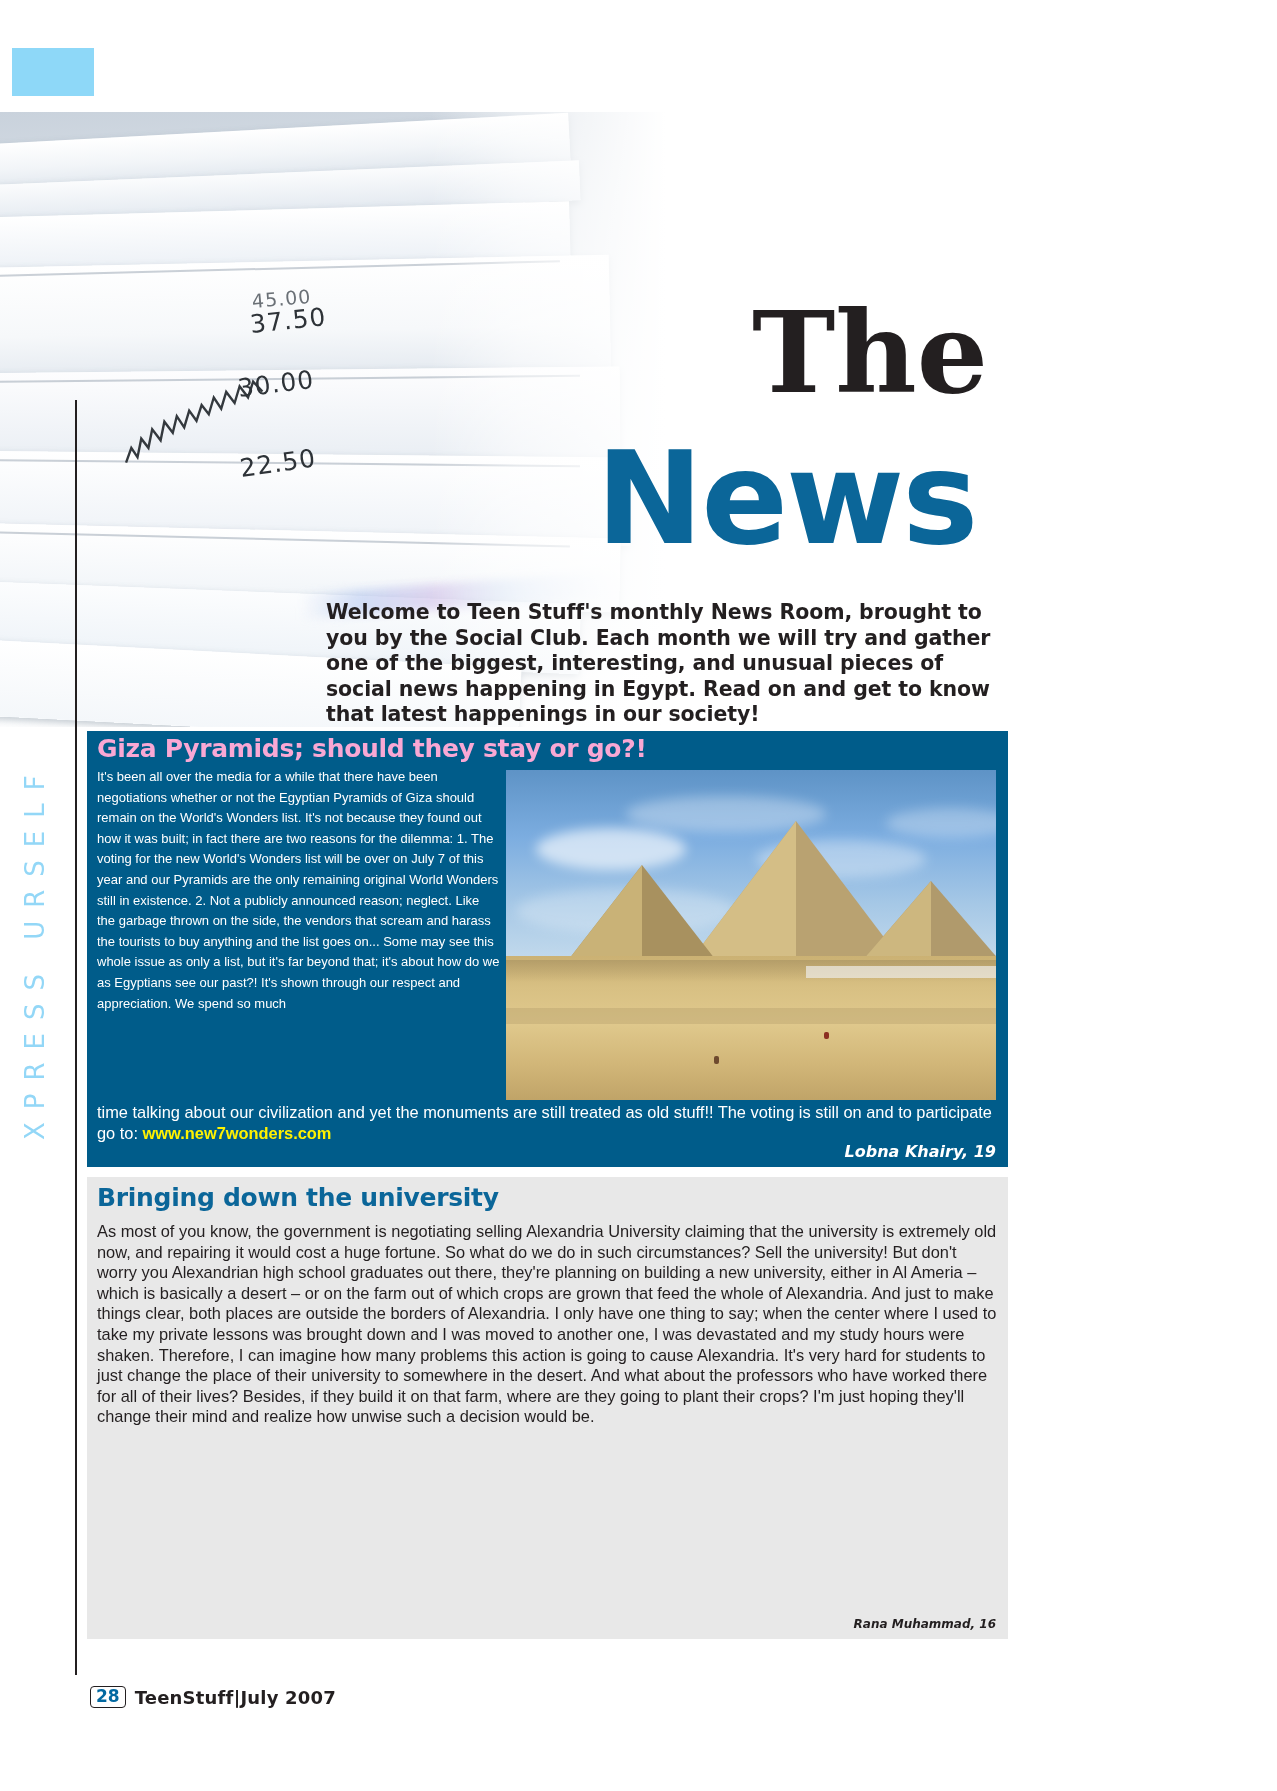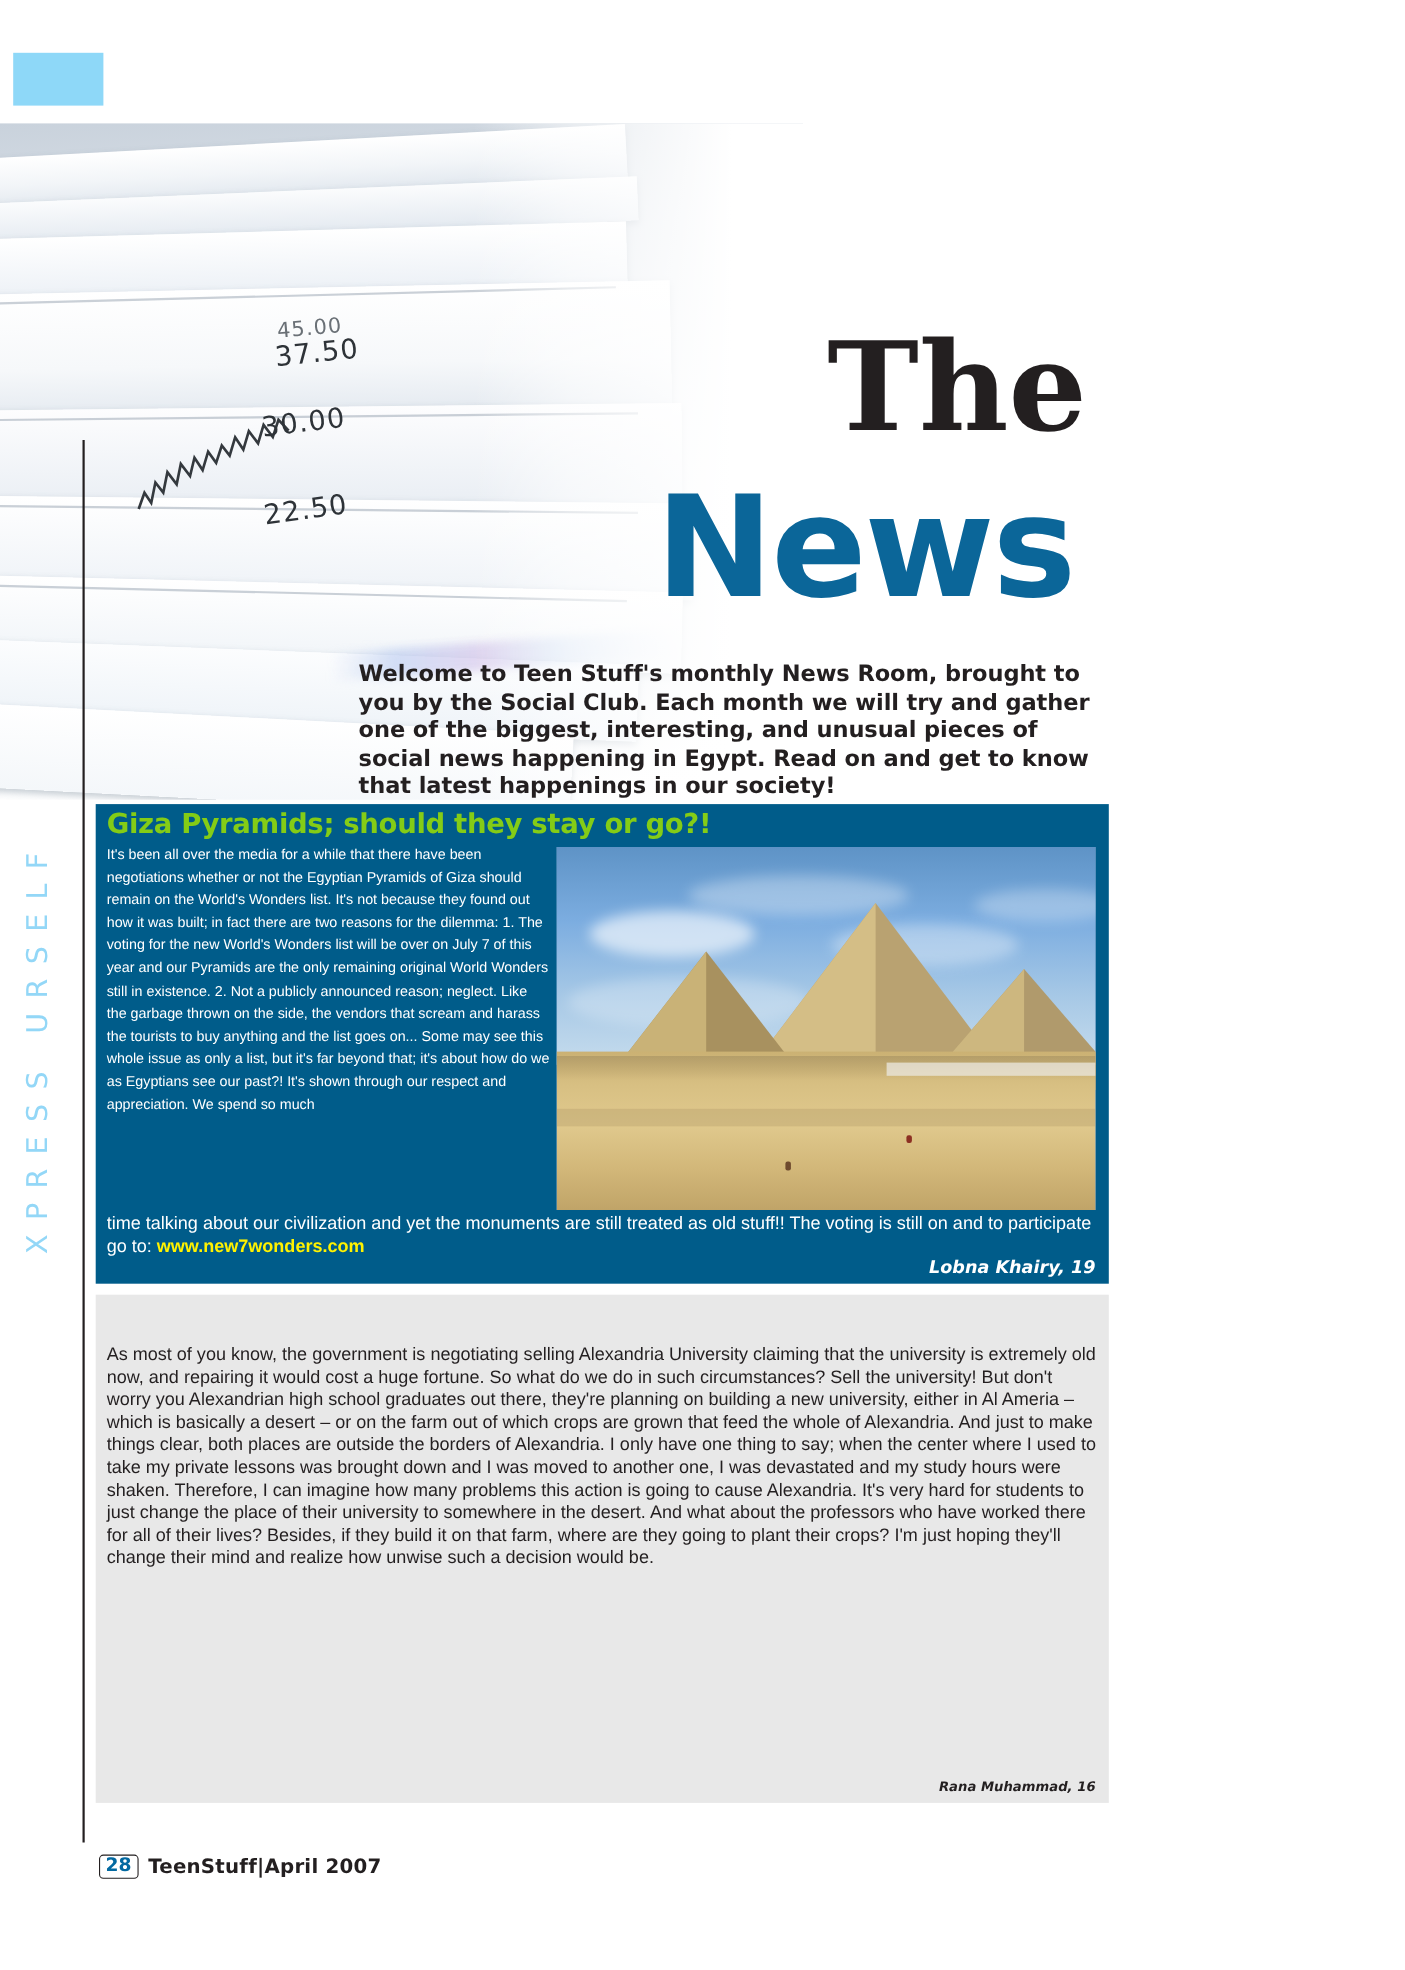--- a/index.html
+++ b/index.html
@@ -167,21 +167,21 @@
     left: 87px; top: 731px;
     width: 921px; height: 436px;
     background: #005c8a;
   }
   .art1-head {
     position: absolute;
     left: 10px; top: 3px;
     font-family: "DejaVu Sans", sans-serif;
     font-weight: bold;
     font-size: 25px;
-    color: #84cc16;
+    color: #f9a8d4;
     letter-spacing: -0.3px;
     white-space: nowrap;
   }
   .art1-col {
     position: absolute;
     left: 10px; top: 36px;
     width: 403px;
     font-size: 13px;
     line-height: 20.6px;
     color: #ffffff;
@@ -388,22 +388,23 @@
   </div>
 
   <div class="art1-tail">
     <span>time talking about our civilization and yet the monuments are still treated as old stuff!! The voting is still on and to participate go to: </span><span class="art1-url">www.new7wonders.com</span>
   </div>
 
   <div class="art1-by">Lobna Khairy, 19</div>
 </div>
 
 <div class="art2">
+  <div class="art2-head">Bringing down the university</div>
   <div class="art2-body">As most of you know, the government is negotiating selling Alexandria University claiming that the university is extremely old now, and repairing it would cost a huge fortune. So what do we do in such circumstances? Sell the university! But don't worry you Alexandrian high school graduates out there, they're planning on building a new university, either in Al Ameria – which is basically a desert – or on the farm out of which crops are grown that feed the whole of Alexandria. And just to make things clear, both places are outside the borders of Alexandria. I only have one thing to say; when the center where I used to take my private lessons was brought down and I was moved to another one, I was devastated and my study hours were shaken. Therefore, I can imagine how many problems this action is going to cause Alexandria. It's very hard for students to just change the place of their university to somewhere in the desert. And what about the professors who have worked there for all of their lives? Besides, if they build it on that farm, where are they going to plant their crops? I'm just hoping they'll change their mind and realize how unwise such a decision would be.</div>
   <div class="art2-by">Rana Muhammad, 16</div>
 </div>
 
 <div class="side-text">XPRESS URSELF</div>
 
 <div class="footer">
   <div class="pg-num">28</div>
-  <div class="foot-txt">TeenStuff|April 2007</div>
+  <div class="foot-txt">TeenStuff|July 2007</div>
 </div>
 
 </body></html>

